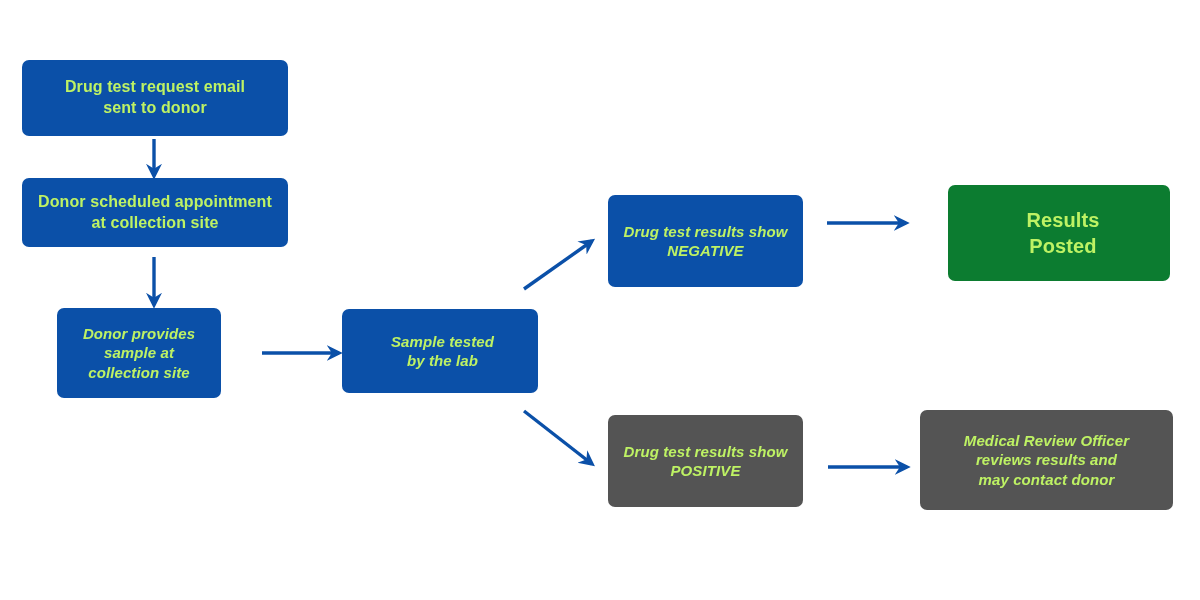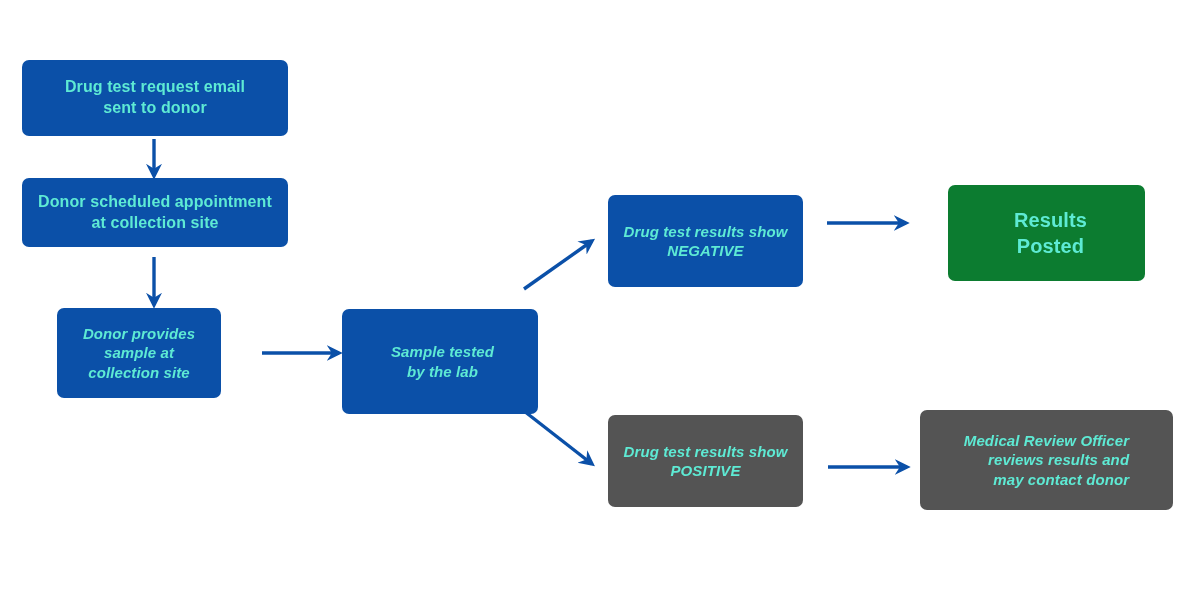--- a/index.html
+++ b/index.html
@@ -20,21 +20,21 @@
     background: #ffffff;
   }
   .node {
     position: absolute;
     box-sizing: border-box;
     display: flex;
     align-items: center;
     justify-content: center;
     text-align: center;
     border-radius: 7px;
-    color: #5eead4;
+    color: #bef264;
     font-weight: bold;
     line-height: 1.30;
     letter-spacing: 0.1px;
     padding: 4px 8px;
     white-space: pre-line;
   }
   .node.blue  { background: #0B50A8; }
   .node.green { background: #0C7C30; }
   .node.gray  { background: #545454; }
 
@@ -73,26 +73,26 @@
   </svg>
 
   <div id="nodes">
       <div class="node blue f16" style="left: 22px; top: 60px; width: 266px; height: 76px;"><span>Drug test request email
 sent to donor</span></div>
       <div class="node blue f16" style="left: 22px; top: 178px; width: 266px; height: 69px;"><span>Donor scheduled appointment
 at collection site</span></div>
       <div class="node blue f15" style="left: 57px; top: 308px; width: 164px; height: 90px;"><span>Donor provides
 sample at
 collection site</span></div>
-      <div class="node blue f15" style="left: 342px; top: 309px; width: 196px; height: 105px; padding-left: 13px;"><span>Sample tested
+      <div class="node blue f15" style="left: 342px; top: 309px; width: 196px; height: 84px; padding-left: 13px;"><span>Sample tested
 by the lab</span></div>
       <div class="node blue f15" style="left: 608px; top: 195px; width: 195px; height: 92px;"><span>Drug test results show
 NEGATIVE</span></div>
-      <div class="node green f20" style="left: 948px; top: 185px; width: 197px; height: 96px; padding-left: 16px;"><span>Results
+      <div class="node green f20" style="left: 948px; top: 185px; width: 222px; height: 96px; padding-left: 16px;"><span>Results
 Posted</span></div>
       <div class="node gray f15" style="left: 608px; top: 415px; width: 195px; height: 92px;"><span>Drug test results show
 POSITIVE</span></div>
-      <div class="node gray f15" style="left: 920px; top: 410px; width: 253px; height: 100px; text-align: right;"><span>Medical Review Officer
+      <div class="node gray f15" style="left: 920px; top: 410px; width: 253px; height: 100px;"><span>Medical Review Officer
 reviews results and
 may contact donor</span></div>
     </div>
 
 </div>
 
 </body></html>

